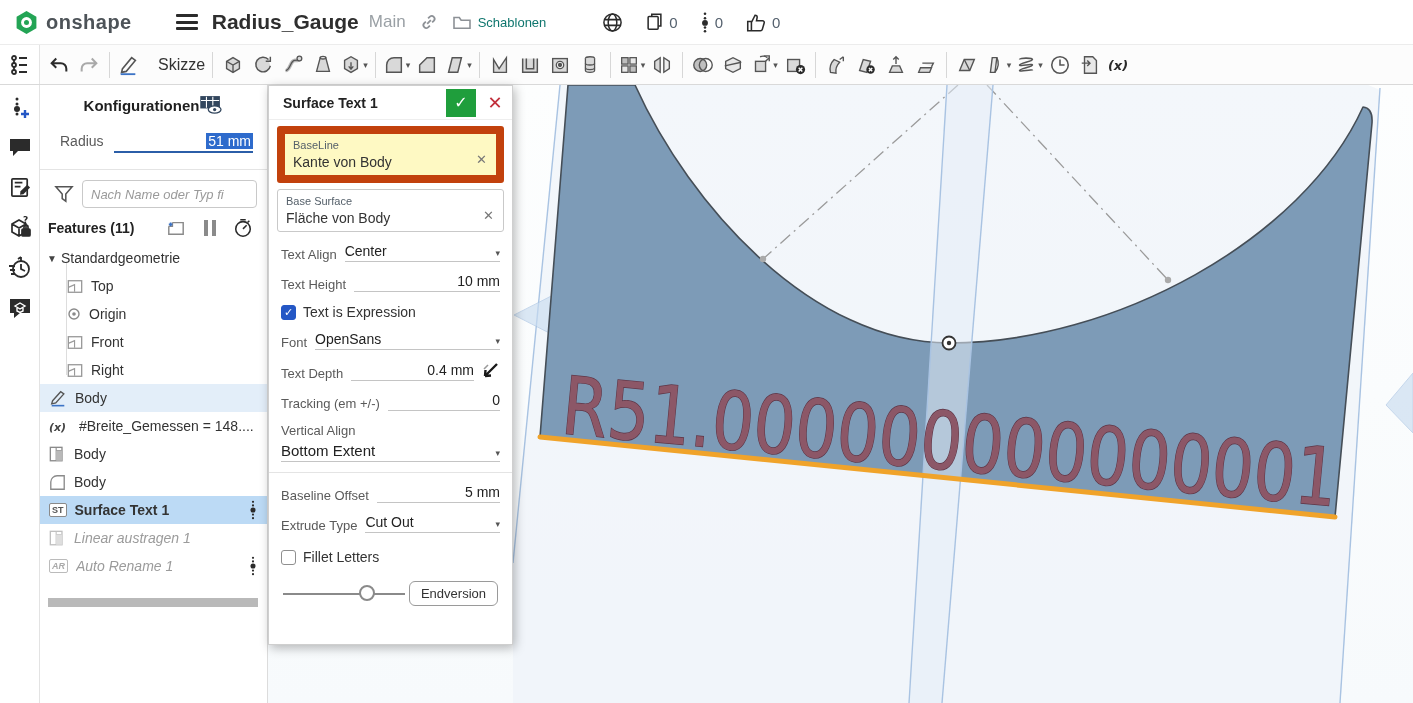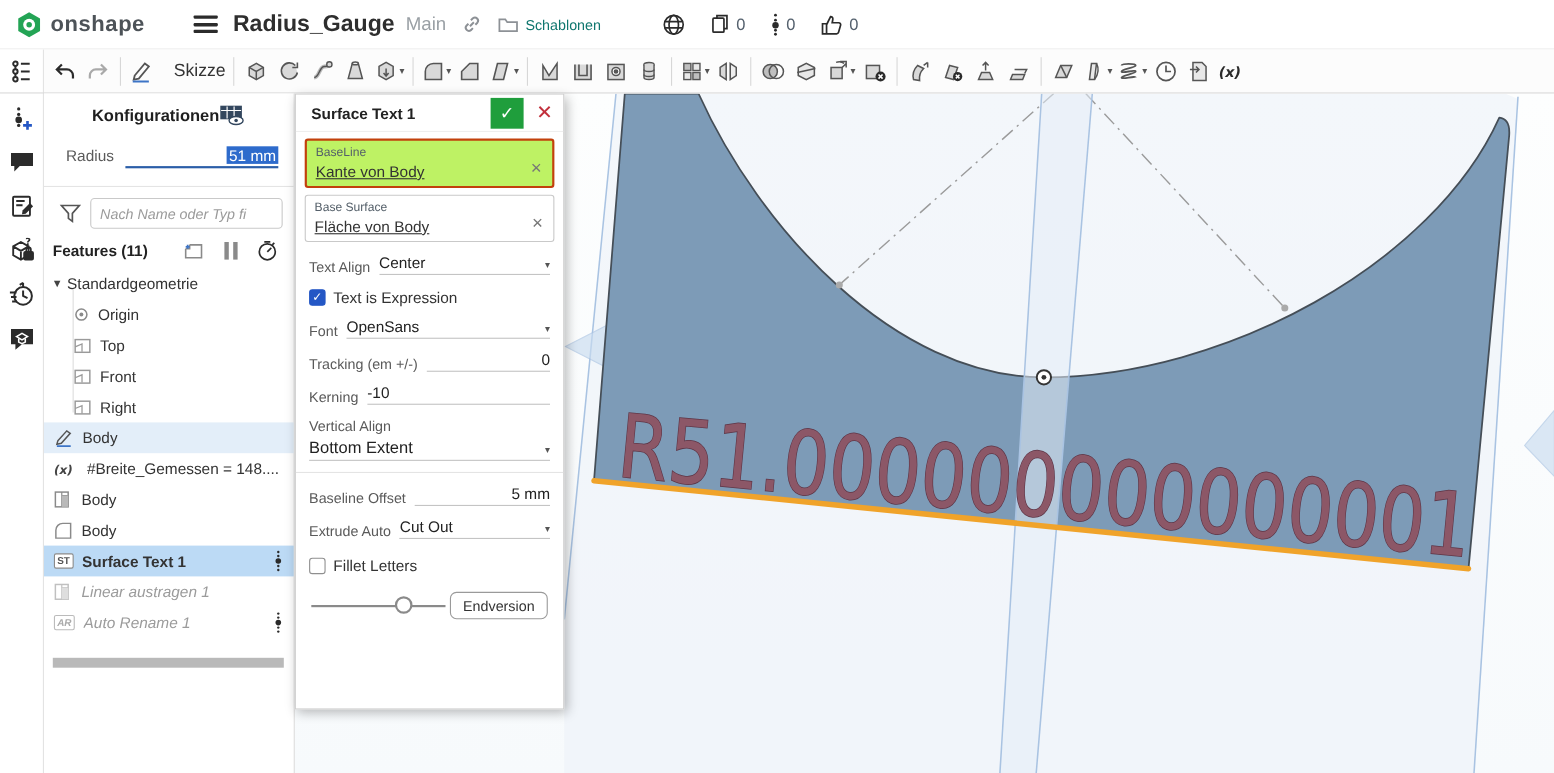--- a/index.html
+++ b/index.html
@@ -54,23 +54,23 @@
   .vdots{margin-left:auto;margin-right:10px;}
   .rollback{position:absolute;left:8px;top:513px;width:210px;height:9px;background:#b9b9b9;}
   .treeline{position:absolute;left:26px;top:178px;width:1px;height:112px;background:#ddd;}
   
   .dialog{position:absolute;left:268px;top:85px;width:245px;height:560px;background:#fff;border:1px solid #cfcfcf;box-shadow:2px 3px 10px rgba(0,0,0,.28);}
   .dlg-head{height:34px;display:flex;align-items:center;border-bottom:1px solid #eee;}
   .dlg-title{font-size:14px;font-weight:bold;color:#222;margin-left:14px;flex:1;}
   .btn-ok{width:30px;height:28px;background:#1f9e3c;color:#fff;display:flex;align-items:center;justify-content:center;font-size:16px;font-weight:bold;cursor:pointer;margin-right:6px;}
   .btn-cancel{width:26px;height:28px;color:#c2303c;display:flex;align-items:center;justify-content:center;font-size:18px;font-weight:bold;cursor:pointer;margin-right:4px;}
   .selbox{margin:6px 8px 0 8px;border:1px solid #c9c9c9;border-radius:3px;padding:5px 8px;position:relative;}
-  .selbox.active{border:2px solid #c2410c;background:#bef264;}
+  .selbox.active{border:8px solid #c2410c;background:#fef9c3;}
   .selbox-lab{font-size:11px;color:#55606a;}
-  .selbox-val{font-size:14px;color:#333;margin-top:3px;text-decoration:underline;}
+  .selbox-val{font-size:14px;color:#333;margin-top:3px;}
   .selbox-x{position:absolute;right:9px;bottom:8px;color:#777;font-size:13px;cursor:pointer;}
   .frow{display:flex;align-items:flex-end;padding:0 12px;margin-top:11px;position:relative;}
   .flab{font-size:13px;color:#5a5a5a;white-space:nowrap;}
   .fval{flex:1;margin-left:8px;font-size:14px;color:#222;border-bottom:1px solid #c4c4c4;padding-bottom:2px;display:flex;align-items:baseline;}
   .fval.right{justify-content:flex-end;text-align:right;}
   .fval .caret{margin-left:auto;}
   .chk-row{display:flex;align-items:center;padding:0 12px;margin-top:12px;gap:7px;}
   .chk{width:15px;height:15px;border-radius:3px;border:1px solid #8f8f8f;background:#fff;display:flex;align-items:center;justify-content:center;}
   .chk.on{background:#2457c5;border-color:#2457c5;color:#fff;font-size:11px;font-weight:bold;}
   .chk-lab{font-size:14px;color:#333;}
@@ -492,32 +492,32 @@
     </span>
   </div>
 
   <div class="tree">
     <div class="treeline"></div>
     <div class="tree-row">
       <span class="t-caret">▼</span>
       <span class="t-lab" style="margin-left:0;">Standardgeometrie</span>
     </div>
     <div class="tree-row">
+      <svg class="ind1" width="16" height="15" viewBox="0 0 18 16">
+        <rect x="1.5" y="1.5" width="15" height="13" fill="none" stroke="#9a9a9a" stroke-width="1.5"></rect>
+          <path d="M1.5 9 l7-3 v8" fill="none" stroke="#9a9a9a" stroke-width="1.3"></path>
+      </svg>
+      <span class="t-lab">Top</span>
+    </div>
+    <div class="tree-row">
       <svg class="ind1" width="14" height="14" viewBox="0 0 14 14">
         <circle cx="7" cy="7" r="5" fill="none" stroke="#8a8a8a" stroke-width="1.4"></circle>
           <circle cx="7" cy="7" r="1.8" fill="#8a8a8a"></circle>
       </svg>
       <span class="t-lab">Origin</span>
-    </div>
-    <div class="tree-row">
-      <svg class="ind1" width="16" height="15" viewBox="0 0 18 16">
-        <rect x="1.5" y="1.5" width="15" height="13" fill="none" stroke="#9a9a9a" stroke-width="1.5"></rect>
-          <path d="M1.5 9 l7-3 v8" fill="none" stroke="#9a9a9a" stroke-width="1.3"></path>
-      </svg>
-      <span class="t-lab">Top</span>
     </div>
     <div class="tree-row">
       <svg class="ind1" width="16" height="15" viewBox="0 0 18 16">
         <rect x="1.5" y="1.5" width="15" height="13" fill="none" stroke="#9a9a9a" stroke-width="1.5"></rect>
           <path d="M1.5 9 l7-3 v8" fill="none" stroke="#9a9a9a" stroke-width="1.3"></path>
       </svg>
       <span class="t-lab">Front</span>
     </div>
     <div class="tree-row">
       <svg class="ind1" width="16" height="15" viewBox="0 0 18 16">
@@ -605,59 +605,69 @@
     <span class="selbox-x">✕</span>
   </div>
 
   <div class="frow">
     <span class="flab">Text Align</span>
     <span class="fval">
       <span>Center</span>
       <span class="caret">▾</span>
     </span>
   </div>
+  <div class="frow">
+    <span class="flab">Text Height</span>
+    <span class="fval right">
+      <span>10 mm</span>
+    </span>
+  </div>
   <div class="chk-row">
     <span class="chk on">✓</span>
     <span class="chk-lab">Text is Expression</span>
   </div>
   <div class="frow">
     <span class="flab">Font</span>
     <span class="fval">
       <span>OpenSans</span>
       <span class="caret">▾</span>
     </span>
   </div>
   <div class="frow">
+    <span class="flab">Text Depth</span>
+    <span class="fval right">
+      <span>0.4 mm</span>
+    </span>
+    <svg class="flip-ic" width="20" height="20" viewBox="0 0 20 20">
+      <path d="M17 3 L5 15 M5 15 l6-.5 M5 15 l.5-6" stroke="#1a1a1a" stroke-width="2.4" fill="none"></path>
+      <path d="M8 4 l-4 4" stroke="#9a9a9a" stroke-width="1.6"></path>
+    </svg>
+  </div>
+  <div class="frow">
     <span class="flab">Tracking (em +/-)</span>
     <span class="fval right">
       <span>0</span>
-    </span>
-  </div>
-  <div class="frow">
-    <span class="flab">Kerning</span>
-    <span class="fval">
-      <span>-10</span>
     </span>
   </div>
   <div class="va-lab">Vertical Align</div>
   <div class="frow" style="margin-top:4px;">
     <span class="fval" style="margin-left:0;font-size:15px;">
       <span>Bottom Extent</span>
       <span class="caret">▾</span>
     </span>
   </div>
   <div class="sect-div"></div>
   <div class="frow">
     <span class="flab">Baseline Offset</span>
     <span class="fval right">
       <span>5 mm</span>
     </span>
   </div>
   <div class="frow">
-    <span class="flab">Extrude Auto</span>
+    <span class="flab">Extrude Type</span>
     <span class="fval">
       <span>Cut Out</span>
       <span class="caret">▾</span>
     </span>
   </div>
   <div class="chk-row" style="margin-top:16px;">
     <span class="chk"></span>
     <span class="chk-lab">Fillet Letters</span>
   </div>
   <div class="slider-row">

